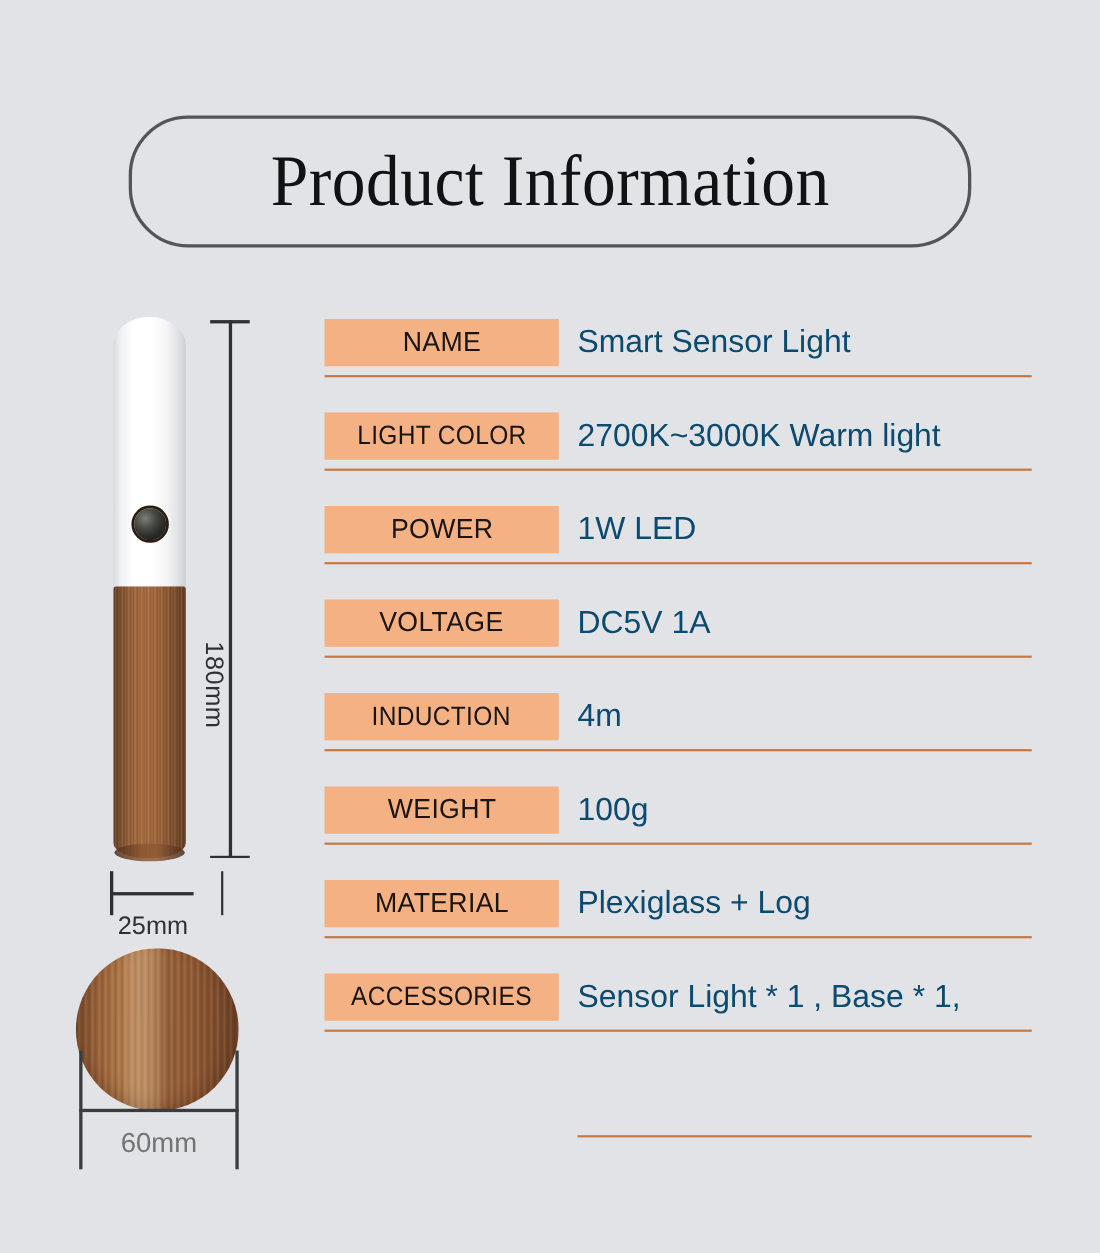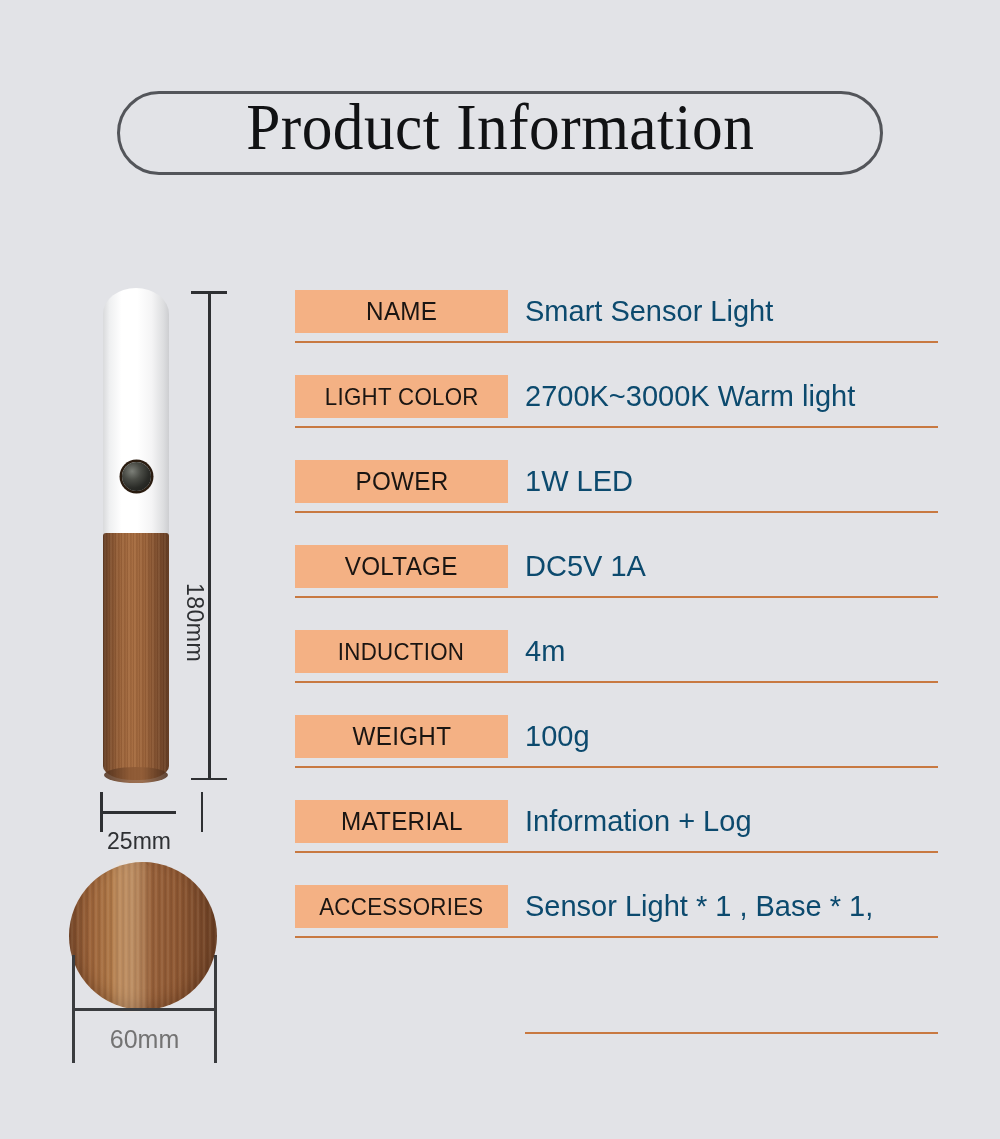--- a/index.html
+++ b/index.html
@@ -17,28 +17,28 @@
   .page {
     position: relative;
     width: 1000px;
     height: 1139px;
   }
 
   
   .title-box {
     position: absolute;
     left: 117px;
-    top: 91px;
+    top: 105px;
     width: 766px;
-    height: 84px;
+    height: 120px;
     border: 3px solid #53555A;
     border-radius: 54px;
     box-sizing: border-box;
     display: flex;
-    align-items: flex-start;
+    align-items: center;
     justify-content: center;
   }
   .title-text {
     font-family: "Liberation Serif", serif;
     font-size: 66px;
     line-height: 1;
     color: #111214;
     letter-spacing: 0.5px;
     transform: scaleX(0.93);
     white-space: nowrap;
@@ -440,21 +440,21 @@
         <span class="chip-label">WEIGHT</span>
       </div>
       <div class="value">100g</div>
       <div class="rule"></div>
     </div>
 
     <div class="spec-row">
       <div class="chip">
         <span class="chip-label">MATERIAL</span>
       </div>
-      <div class="value">Information + Log</div>
+      <div class="value">Plexiglass + Log</div>
       <div class="rule"></div>
     </div>
 
     <div class="spec-row wrap-row">
       <div class="chip">
         <span class="chip-label tight">ACCESSORIES</span>
       </div>
       <div class="value">Sensor Light * 1 , Base * 1,</div>
       <div class="rule"></div>
       <div class="rule2"></div>

